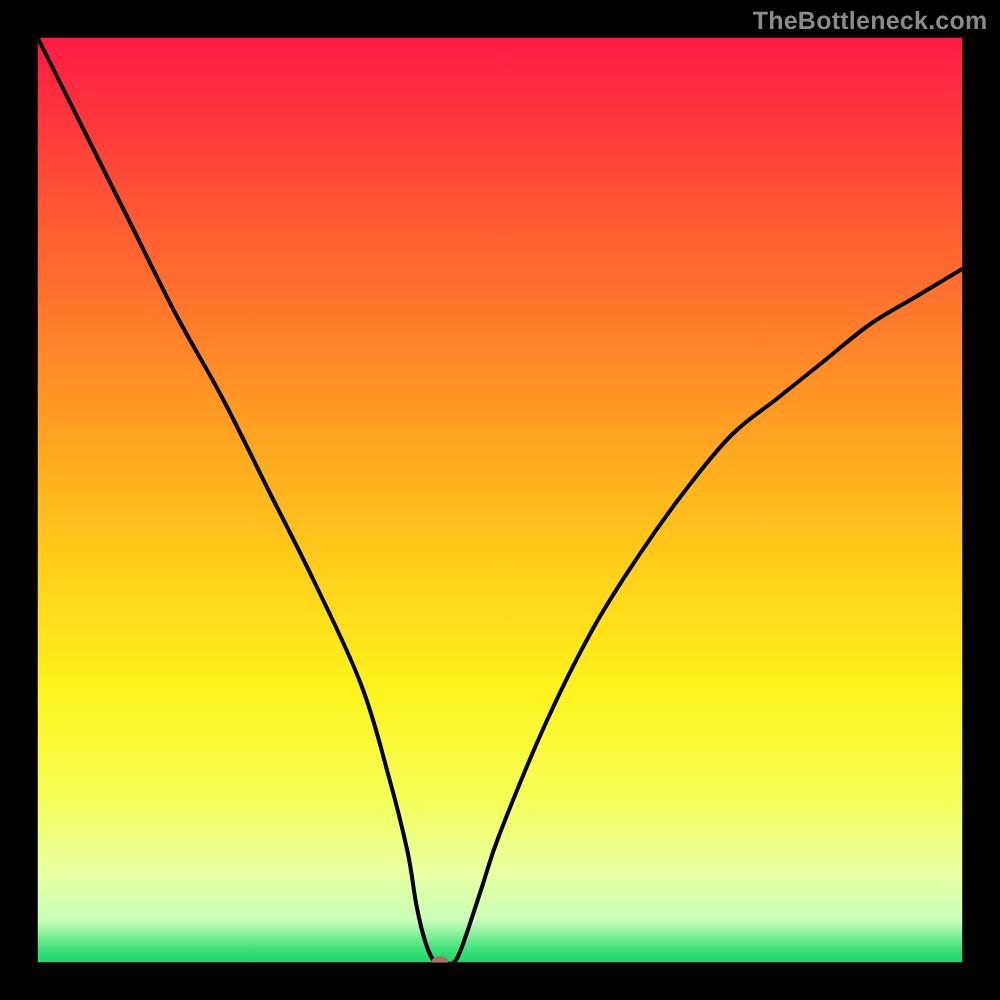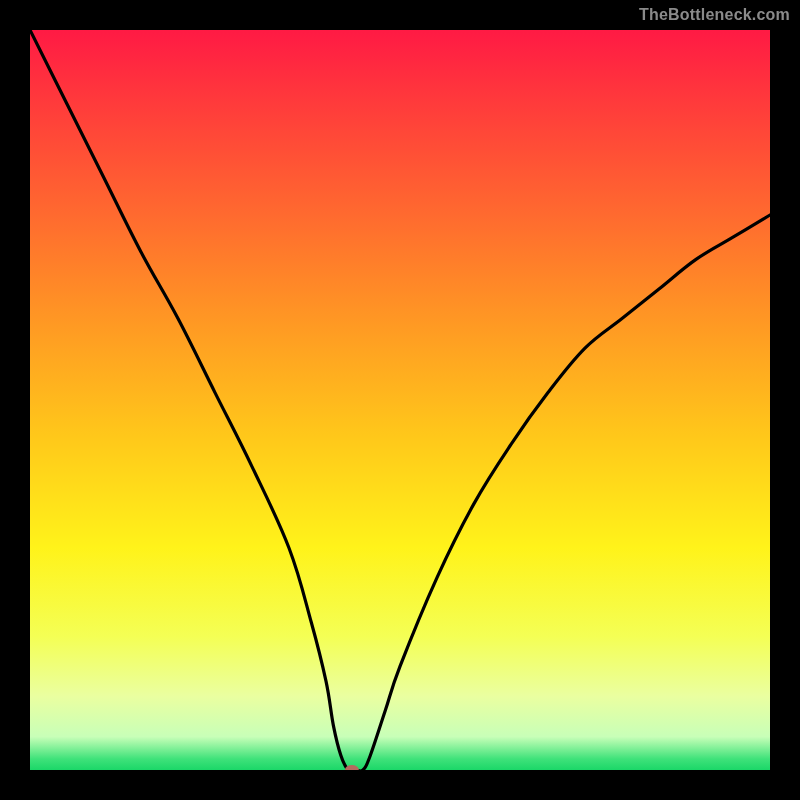--- a/index.html
+++ b/index.html
@@ -23,21 +23,21 @@
     left: 30px;
     top: 30px;
     width: 740px;
     height: 740px;
   }
   .watermark {
     position: absolute;
     top: 6px;
     right: 10px;
     font-family: Arial, Helvetica, sans-serif;
-    font-size: 16px;
+    font-size: 20px;
     font-weight: 600;
     color: #8a8a8a;
     letter-spacing: 0.2px;
   }
   svg {
     display: block;
   }
 </style>
 </head>
 <body>

